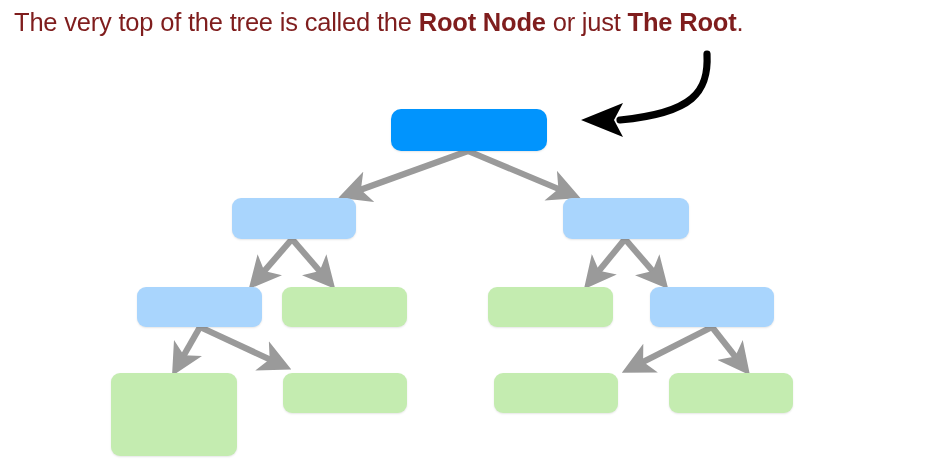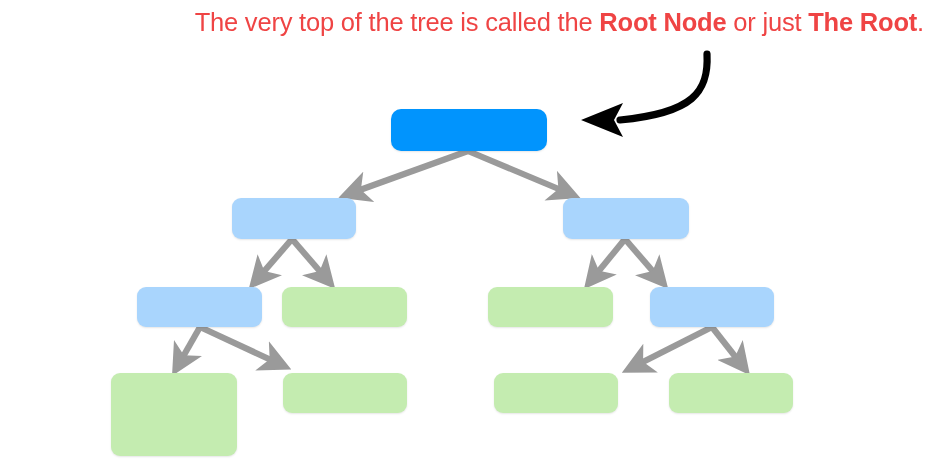--- a/index.html
+++ b/index.html
@@ -24,25 +24,24 @@
   }
 
   
   .caption {
     position: absolute;
     left: 14px;
     top: 6px;
     width: 910px;
     font-size: 25.5px;
     line-height: 32px;
-    color: #ef4444;
+    color: #7f1d1d;
     letter-spacing: -0.2px;
     white-space: nowrap;
     font-weight: 400;
-    text-align: right;
   }
   .caption .b { font-weight: 700; }
 
   
   #edges {
     position: absolute;
     left: 0;
     top: 0;
     width: 933px;
     height: 473px;

